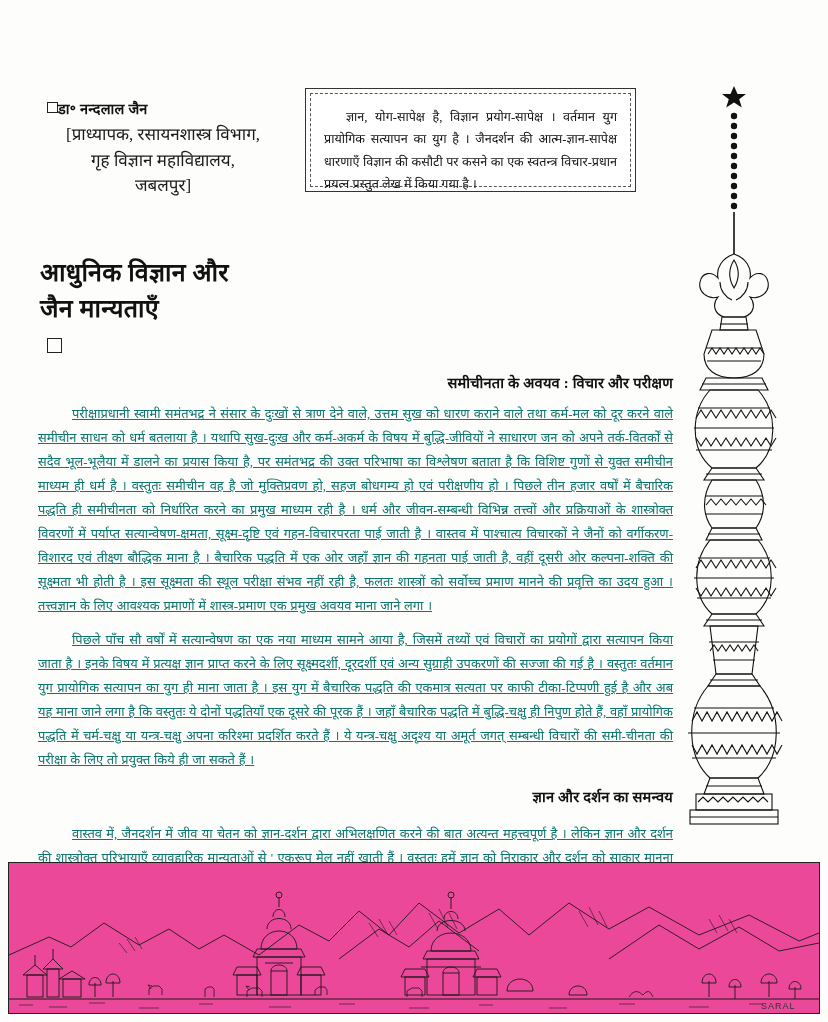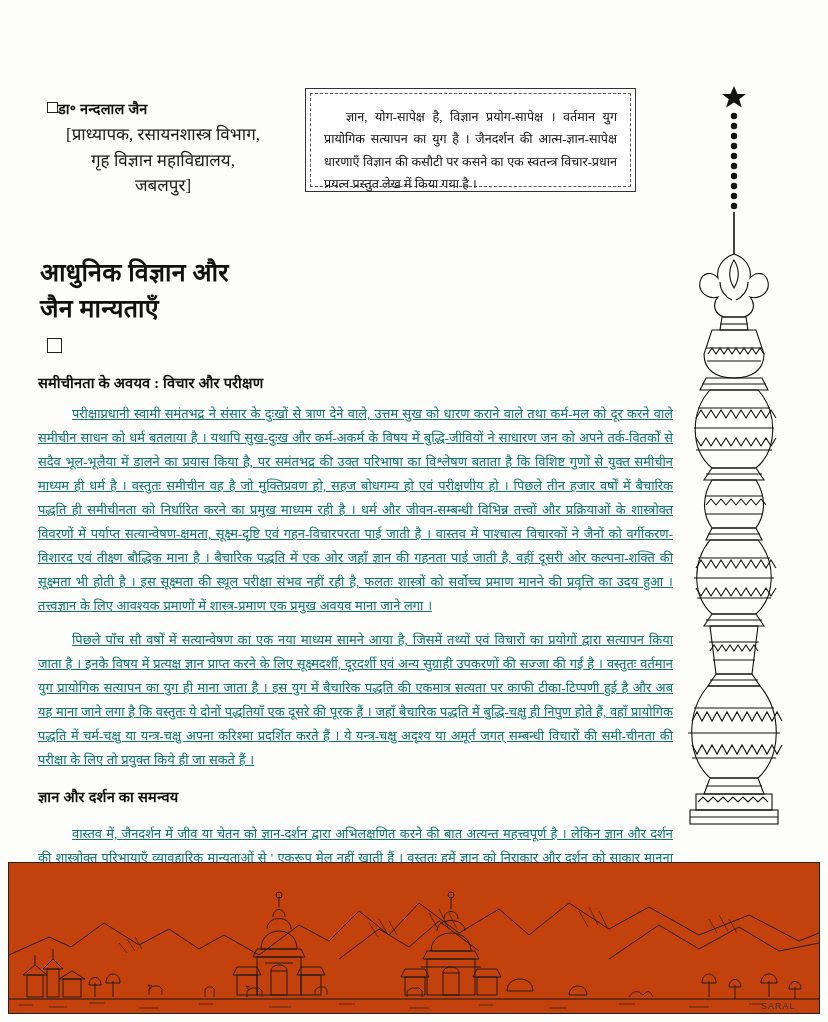--- a/index.html
+++ b/index.html
@@ -111,20 +111,21 @@
     position: absolute;
     left: 38px;
     top: 372px;
     width: 635px;
   }
   h3.sec-head {
     margin: 0 0 10px 0;
     font-size: 14.6px;
     font-weight: 700;
     letter-spacing: .2px;
+    text-align: right;
   }
   h3.sec-head.second {
     margin-top: 14px;
     margin-bottom: 16px;
   }
   p.para {
     margin: 0 0 10px 0;
     font-size: 12.9px;
     line-height: 1.86;
     text-align: justify;
@@ -147,21 +148,21 @@
 
   
   .bottom-panel {
     position: absolute;
     left: 8px;
     top: 862px;
     width: 812px;
     height: 152px;
     border: 1.6px solid #222;
     box-sizing: border-box;
-    background: #c2410c;
+    background: #ec4899;
     overflow: hidden;
   }
   .bottom-panel svg { display: block; }
 </style>
 </head>
 <body>
 
 <div class="page">
 
   <div class="author-block">

